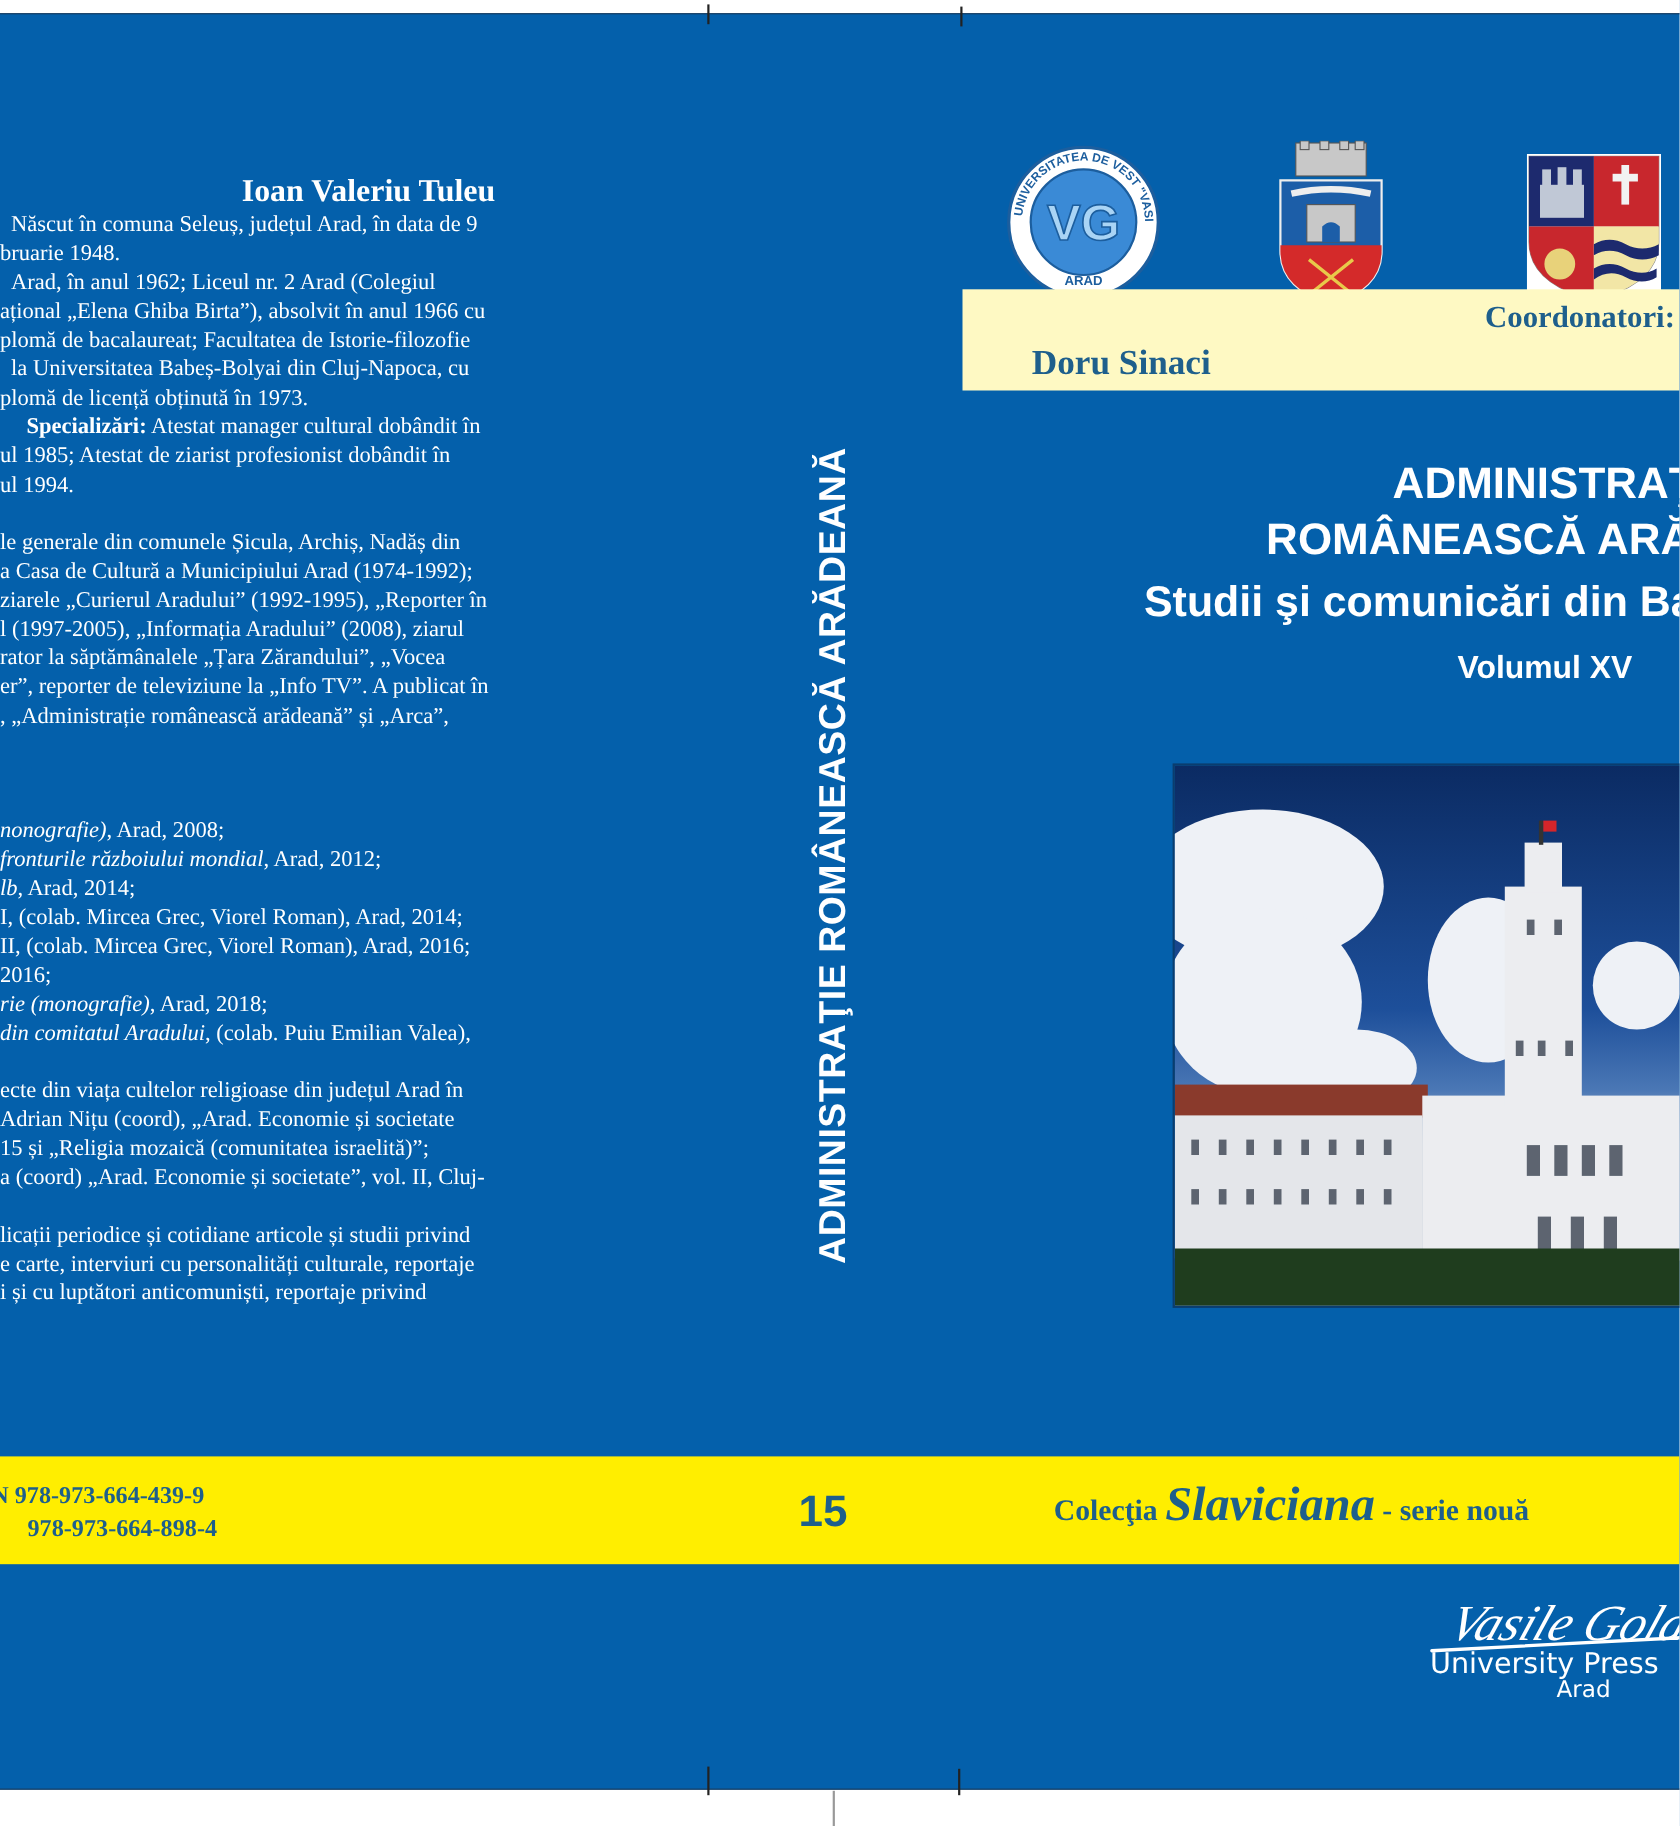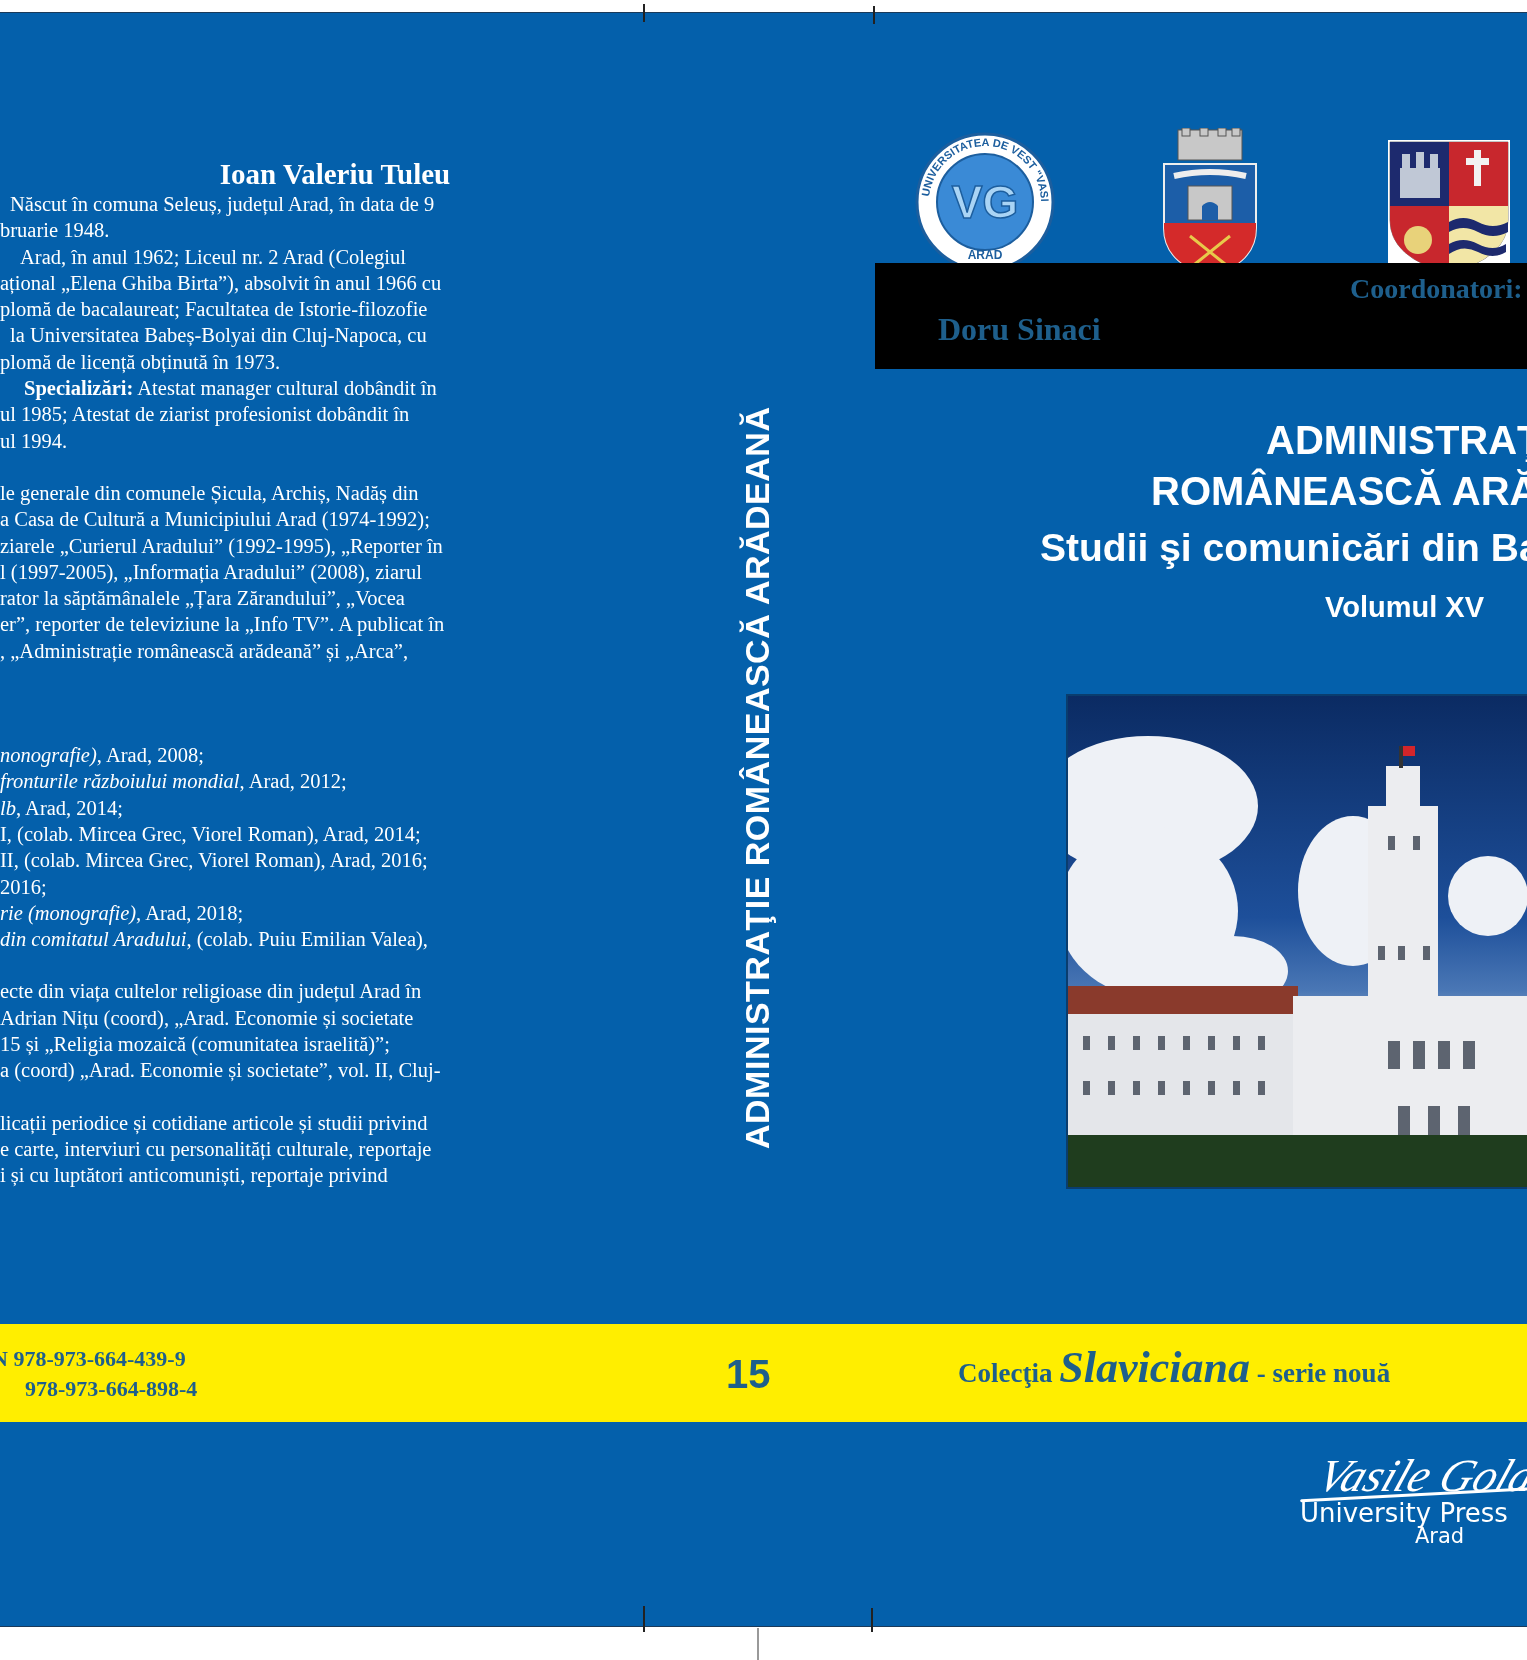--- a/index.html
+++ b/index.html
@@ -58,22 +58,22 @@
     .collection .name { font-style: italic; font-size: 44px; font-weight: bold; }
 
     
     .logos { position: absolute; left: 915px; top: 105px; width: 612px; height: 155px; }
     .logo { position: absolute; }
     .logo-uvvg { left: 0; top: 14px; width: 140px; height: 140px; }
     .logo-city { left: 245px; top: 10px; width: 100px; height: 150px; }
     .logo-county { left: 473px; top: 22px; width: 122px; height: 135px; }
 
     .band-top {
-      position: absolute; left: 875px; top: 250px; width: 652px; height: 106px;
-      background: #000000;
+      position: absolute; left: 875px; top: 250px; width: 652px; height: 92px;
+      background: #fef9c3;
     }
     .coord-label {
       position: absolute; left: 475px; top: 10px; color: #1e5f8c; font-weight: bold;
       font-size: 28px; white-space: nowrap;
     }
     .coord-name {
       position: absolute; left: 63px; top: 48px; color: #1e5f8c; font-weight: bold;
       font-size: 32px; white-space: nowrap;
     }
 
@@ -113,21 +113,21 @@
 <body>
 
 <div class="cover">
 
   <div class="back-title">
     <span>Ioan Valeriu Tuleu</span>
   </div>
   <div class="bio" id="bio">
       <p style="padding-left: 10px;"><span>Născut în comuna Seleuș, județul Arad, în data de 9</span></p>
       <p><span>bruarie 1948.</span></p>
-      <p style="padding-left: 20px;"><span>Arad, în anul 1962; Liceul nr. 2 Arad (Colegiul</span></p>
+      <p style="padding-left: 10px;"><span>Arad, în anul 1962; Liceul nr. 2 Arad (Colegiul</span></p>
       <p><span>ațional „Elena Ghiba Birta”), absolvit în anul 1966 cu</span></p>
       <p><span>plomă de bacalaureat; Facultatea de Istorie-filozofie</span></p>
       <p style="padding-left: 10px;"><span>la Universitatea Babeș-Bolyai din Cluj-Napoca, cu</span></p>
       <p><span>plomă de licență obținută în 1973.</span></p>
       <p style="padding-left: 24px;"><b>Specializări:</b><span> Atestat manager cultural dobândit în</span></p>
       <p><span>ul 1985; Atestat de ziarist profesionist dobândit în</span></p>
       <p><span>ul 1994.</span></p>
       <div class="gap"></div>
       <p><span>le generale din comunele Șicula, Archiș, Nadăș din</span></p>
       <p><span>a Casa de Cultură a Municipiului Arad (1974-1992);</span></p>

